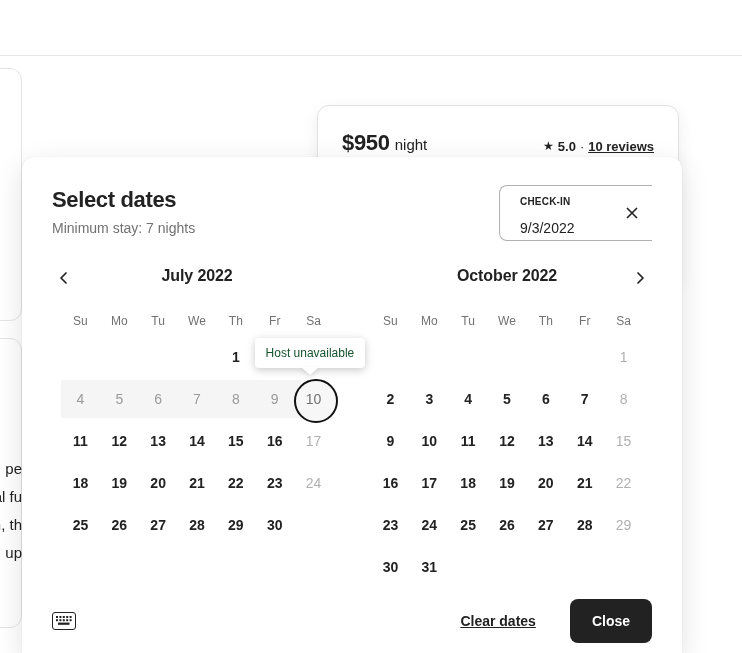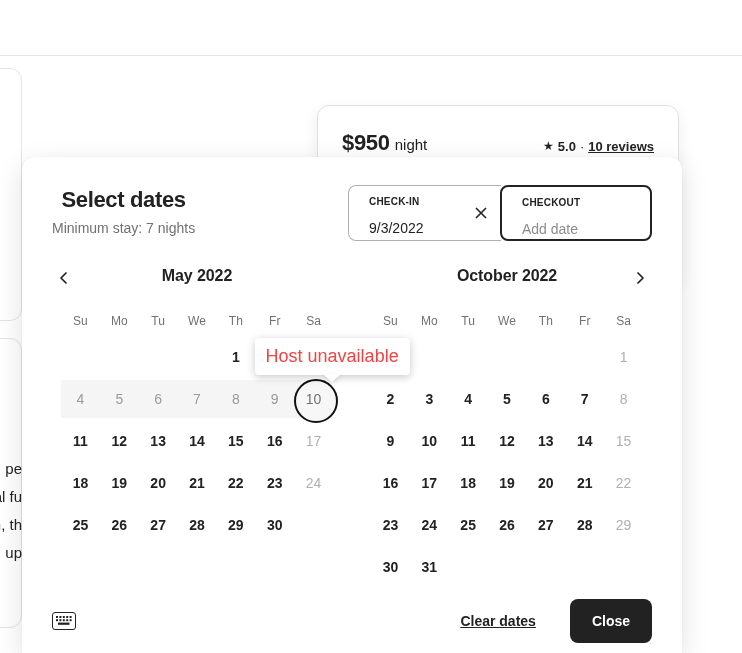--- a/index.html
+++ b/index.html
@@ -57,21 +57,21 @@
   .modal {
     position: absolute; left: 22px; top: 157px; width: 660px; height: 496px;
     background: #fff; border-radius: 12px 12px 0 0;
     box-shadow: 0 8px 28px rgba(0,0,0,0.12), 0 0 1px rgba(0,0,0,0.15);
     padding: 22px 30px 0 30px;
     overflow: hidden;
   }
 
   .modal-head { display: flex; justify-content: space-between; align-items: flex-start; }
   .head-left { padding-top: 8px; }
-  .modal-title { font-size: 22px; font-weight: 700; color: #222; letter-spacing: -0.35px; text-align: center; }
+  .modal-title { font-size: 22px; font-weight: 700; color: #222; letter-spacing: -0.35px; }
   .modal-sub { font-size: 14px; color: #717171; margin-top: 7px; }
 
   
   .date-fields { display: flex; position: relative; margin-top: 6px; }
   .field {
     width: 153px; height: 56px; border: 1px solid #b0b0b0;
     padding: 9px 20px; position: relative; background: #fff;
   }
   .field.checkin { border-radius: 8px 0 0 8px; border-right: none; }
   .field.checkout {
@@ -129,21 +129,21 @@
     background: #f7f7f7; z-index: -1;
   }
   .range-band {
     position: absolute; left: 0; top: 50%; transform: translateY(-50%);
     height: 38px; background: #f5f5f5; z-index: 0; border-radius: 0;
   }
 
   
   .tooltip {
     position: absolute; z-index: 10;
-    background: #fff; color: #ef4444; font-size: 18px;
+    background: #fff; color: #14532d; font-size: 12px;
     padding: 8px 11px; border-radius: 4px;
     box-shadow: 0 2px 8px rgba(0,0,0,0.22);
     white-space: nowrap;
   }
   .tooltip::after {
     content: ""; position: absolute; left: 50%; bottom: -7px;
     transform: translateX(-50%);
     border-left: 9px solid transparent; border-right: 9px solid transparent;
     border-top: 8px solid #fff;
     filter: drop-shadow(0 2px 2px rgba(0,0,0,0.12));
@@ -214,24 +214,20 @@
 
       <div class="date-fields">
         <div class="field checkin">
           <div class="field-label">CHECK-IN</div>
           <div class="field-value">9/3/2022</div>
           <span class="clear-x">
             <svg width="12" height="12" viewBox="0 0 12 12" aria-hidden="true">
               <path d="M1 1 L11 11 M11 1 L1 11" stroke="#222" stroke-width="1.6" fill="none"></path>
             </svg>
           </span>
-        </div>
-        <div class="field checkout">
-          <div class="field-label">CHECKOUT</div>
-          <div class="field-value placeholder">Add date</div>
         </div>
       </div>
     </div>
 
     <div class="cal-wrap">
       <button class="nav-btn prev">
         <span>
           <svg width="12" height="12" viewBox="0 0 12 12" aria-hidden="true">
             <path d="M8 1 L3 6 L8 11" stroke="#222" stroke-width="1.7" fill="none" stroke-linecap="round" stroke-linejoin="round"></path>
           </svg>
@@ -240,21 +236,21 @@
       <button class="nav-btn next">
         <span>
           <svg width="12" height="12" viewBox="0 0 12 12" aria-hidden="true">
             <path d="M4 1 L9 6 L4 11" stroke="#222" stroke-width="1.7" fill="none" stroke-linecap="round" stroke-linejoin="round"></path>
           </svg>
         </span>
       </button>
 
       <div class="months" id="months-container">
           <div class="month">
-            <div class="month-title">May 2022</div>
+            <div class="month-title">July 2022</div>
             <div class="dow-row">
               <div class="dow">Su</div>
               <div class="dow">Mo</div>
               <div class="dow">Tu</div>
               <div class="dow">We</div>
               <div class="dow">Th</div>
               <div class="dow">Fr</div>
               <div class="dow">Sa</div>
             </div>
             <div class="week-row">

